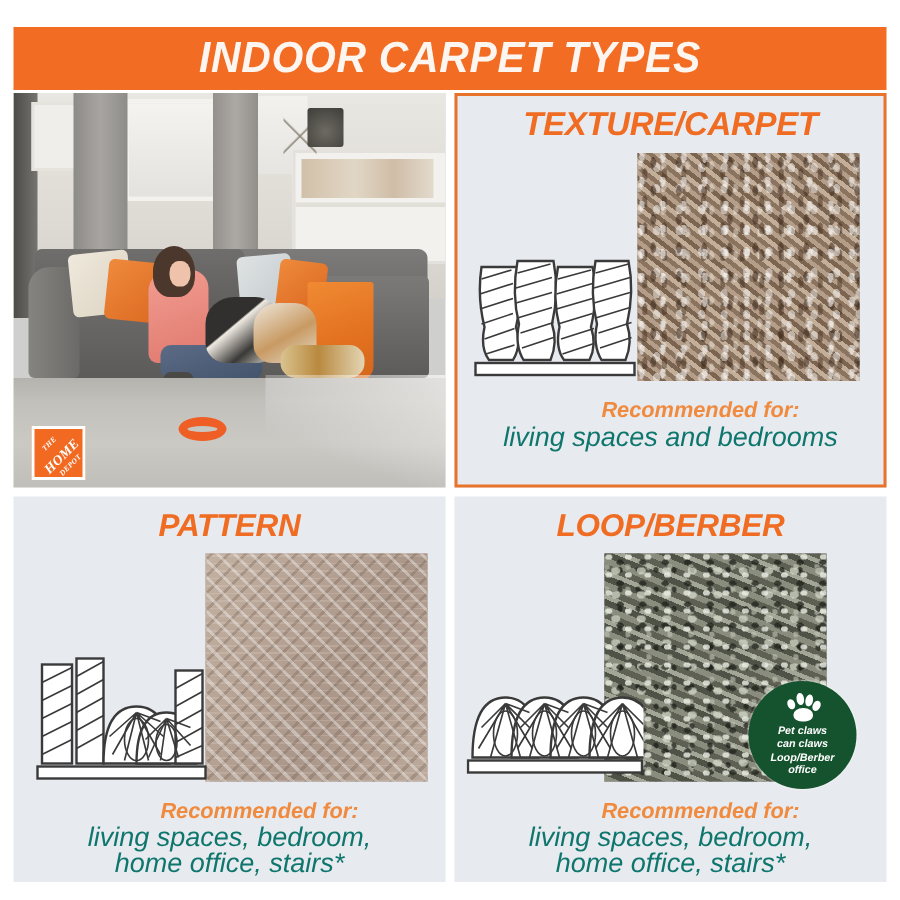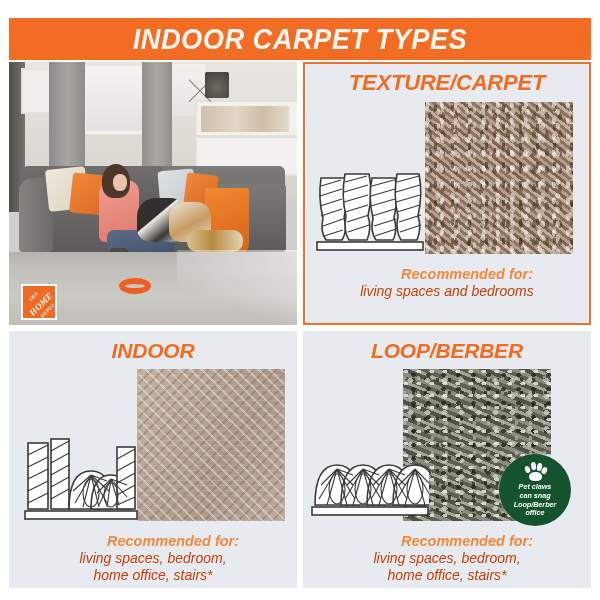--- a/index.html
+++ b/index.html
@@ -156,21 +156,21 @@
       radial-gradient(ellipse 4px 3px at 70% 42%, rgba(30,34,26,.75) 0 60%, transparent 62%),
       radial-gradient(ellipse 5px 4px at 44% 72%, rgba(214,219,204,.72) 0 60%, transparent 62%),
       radial-gradient(ellipse 3px 3px at 88% 84%, rgba(25,28,22,.7) 0 60%, transparent 62%),
       radial-gradient(ellipse 4px 3px at 8% 60%, rgba(190,196,180,.6) 0 60%, transparent 62%),
       repeating-linear-gradient(22deg,#8a8c7e 0 4px,#4f5246 4px 8px,#a3a596 8px 11px,#5d6053 11px 15px);
     background-size:13px 12px,15px 14px,17px 16px,12px 13px,14px 15px,auto;
   }
 
   .rec-block{position:absolute;width:100%;text-align:center;left:0;}
   .rec-head{color:#F08A3E;font-weight:bold;font-size:14.5px;padding-left:40px;}
-  .rec-body{color:#c2410c;font-size:14px;line-height:17px;margin-top:1px;}
+  .rec-body{color:#0f766e;font-size:18px;line-height:17px;margin-top:1px;}
 
   
   #pattern-panel{left:9px;top:331px;width:288px;height:257px;}
   #loop-panel{left:303px;top:331px;width:288px;height:257px;}
 
   
   .pet-badge{
     position:absolute;left:196px;top:123px;width:72px;height:72px;
     background:#14532d;border-radius:50%;
     display:flex;flex-direction:column;align-items:center;justify-content:center;
@@ -257,21 +257,21 @@
       <rect x="2" y="74" width="106" height="8" fill="#ffffff" stroke="#3a3a3a" stroke-width="1.6"></rect>
     </svg>
 
     <div class="rec-block" style="top:202px;">
       <div class="rec-head">Recommended for:</div>
       <div class="rec-body">living spaces and bedrooms</div>
     </div>
   </div>
 
   <div class="panel" id="pattern-panel">
-    <div class="panel-title">INDOOR</div>
+    <div class="panel-title">PATTERN</div>
 
     <div class="swatch sw-pattern" style="left:128px;top:38px;width:148px;height:152px;"></div>
 
     <svg class="diagram" style="left:14px;top:104px;" width="116" height="92" viewBox="0 0 116 92">
       <g fill="#ffffff" stroke="#3a3a3a" stroke-width="1.6">
         <rect x="5" y="8" width="20" height="66"></rect>
         <rect x="28" y="4" width="18" height="70"></rect>
         <path d="M46 74 q0-38 22-38 q22 0 22 38 z"></path>
         <path d="M68 74 q0-34 20-34 q20 0 20 34 z"></path>
         <rect x="94" y="12" width="18" height="62"></rect>
@@ -322,21 +322,21 @@
 
     <div class="pet-badge">
       <div class="paw">
         <i style="left:1px;top:4px;width:5px;height:7px;transform:rotate(-22deg);"></i>
         <i style="left:7px;top:0px;width:5px;height:7.5px;transform:rotate(-8deg);"></i>
         <i style="left:13px;top:1px;width:5px;height:7.5px;transform:rotate(12deg);"></i>
         <i style="left:18px;top:5px;width:4.5px;height:6.5px;transform:rotate(26deg);"></i>
         <i style="left:5px;top:10px;width:13px;height:9px;border-radius:48% 48% 42% 42%;"></i>
       </div>
       <div class="pet-text">Pet claws</div>
-      <div class="pet-text">can snag</div>
+      <div class="pet-text">can claws</div>
       <div class="pet-text">Loop/Berber</div>
       <div class="pet-text">office</div>
     </div>
 
     <div class="rec-block" style="top:202px;">
       <div class="rec-head">Recommended for:</div>
       <div class="rec-body">living spaces, bedroom,</div>
       <div class="rec-body" style="margin-top:0">home office, stairs*</div>
     </div>
   </div>

